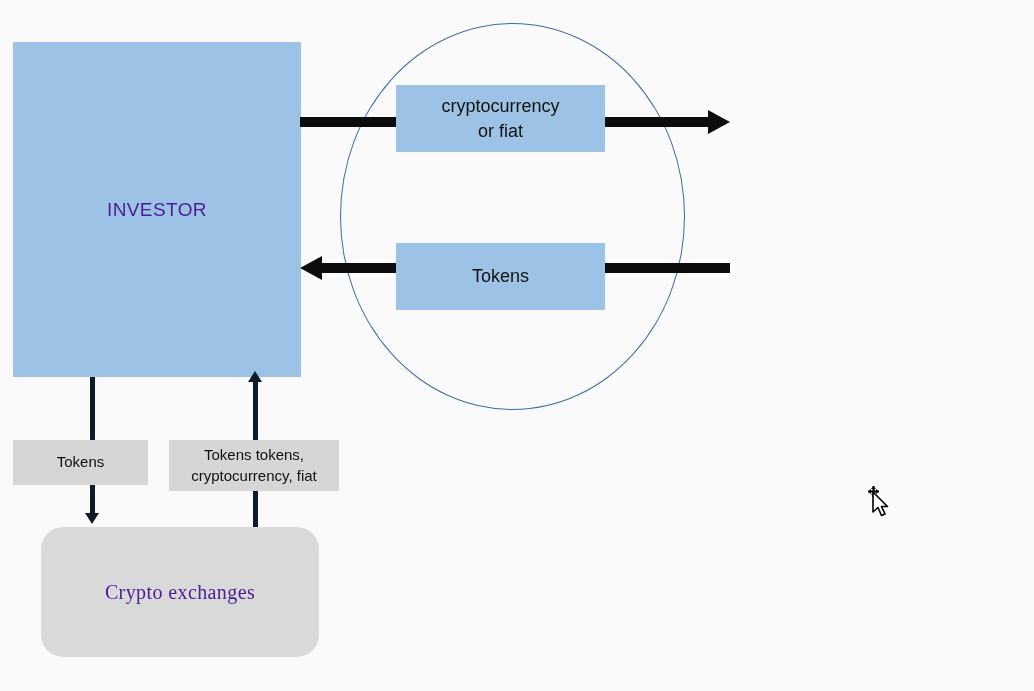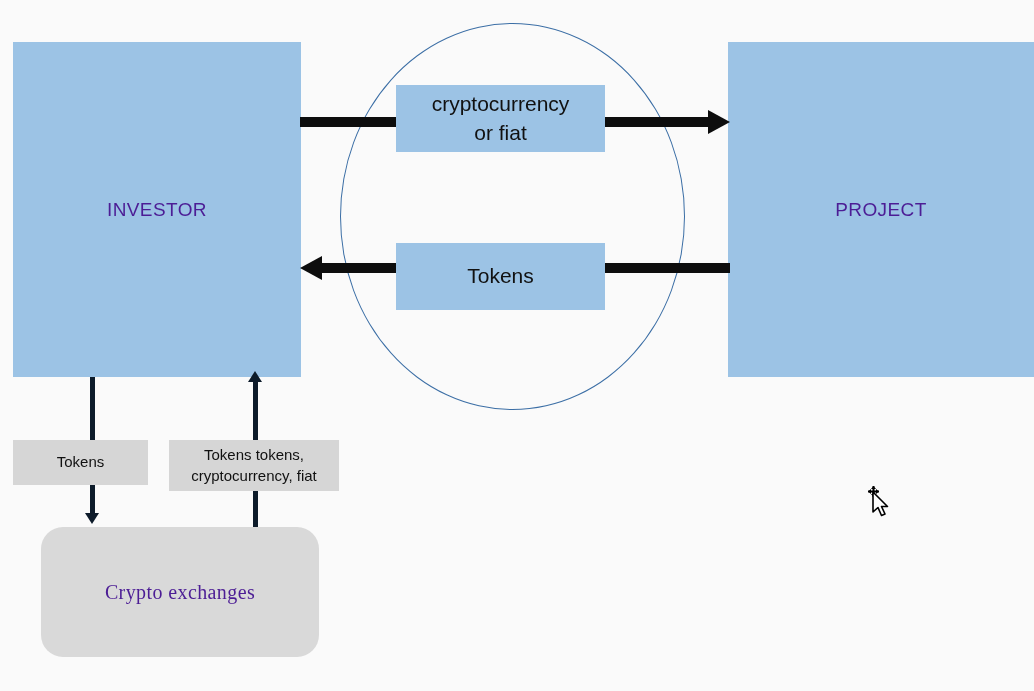--- a/index.html
+++ b/index.html
@@ -73,21 +73,21 @@
   #arrow-to-investor .head  { left: 0; }
 
   
   .flow-caption {
     position: absolute;
     background: #9cc3e5;
     display: flex;
     align-items: center;
     justify-content: center;
     text-align: center;
-    font-size: 21px;
+    font-size: 18px;
     color: #111111;
     line-height: 1.35;
   }
   #caption-crypto-fiat { left: 396px; top: 85px;  width: 209px; height: 67px; }
   #caption-tokens      { left: 396px; top: 243px; width: 209px; height: 67px; }
 
   
   .vline { position: absolute; width: 5px; background: #0d1b2a; }
   .vhead { position: absolute; width: 0; height: 0; }
   .vhead.down { border-left: 7px solid transparent; border-right: 7px solid transparent; border-top: 11px solid #0d1b2a; }
@@ -143,23 +143,20 @@
 <body>
 
 <div id="canvas">
 
   <div id="scope-ellipse"></div>
 
   <div class="actor-box" id="investor-box">
     <span class="actor-label">INVESTOR</span>
   </div>
 
-  <div class="actor-box" id="project-box">
-    <span class="actor-label">PROJECT</span>
-  </div>
 
   <div class="flow-arrow" id="arrow-to-project">
     <div class="shaft"></div>
     <div class="head right"></div>
   </div>
 
   <div class="flow-arrow" id="arrow-to-investor">
     <div class="shaft"></div>
     <div class="head left"></div>
   </div>

